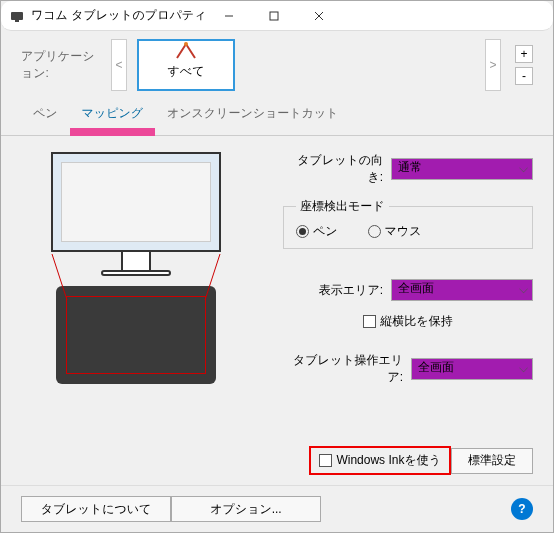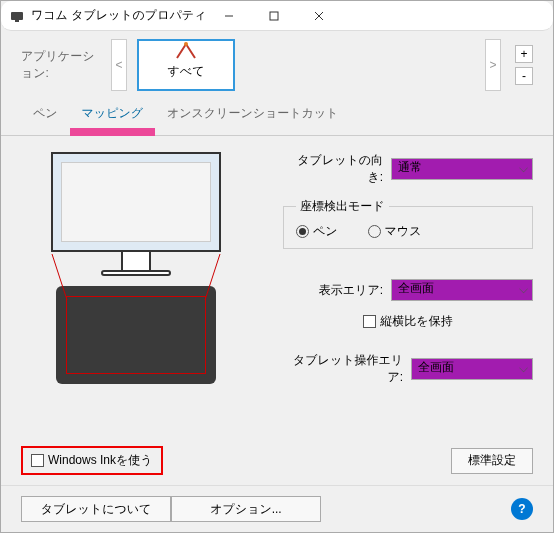--- a/index.html
+++ b/index.html
@@ -35,21 +35,21 @@
 .radios { display: flex; gap: 30px; }
 .radio { display: flex; align-items: center; gap: 4px; }
 .radio-circle { width:13px;height:13px;border:1px solid #555;border-radius:50%;display:flex;align-items:center;justify-content:center;}
 .radio-circle.checked::after{content:"";width:7px;height:7px;background:#333;border-radius:50%;}
 
 .checkbox { display:flex;align-items:center;gap:4px;}
 .cb-box { width:13px;height:13px;border:1px solid #555;background:#fff;}
 
 .btn { height: 26px; padding: 0 16px; border: 1px solid #aaa; background: #f8f8f8; display:flex;align-items:center;justify-content:center;}
 
-.bottom-in { position:absolute; bottom:10px; left:20px; right:20px; display:flex;justify-content:space-between;align-items:center;}
+.bottom-in { position:absolute; bottom:10px; left:20px; right:20px; display:flex;justify-content:flex-end;align-items:center;}
 .highlight { border: 2px solid #e00; padding: 4px 8px; }
 
 .footer { display: flex; align-items:center; padding: 10px 20px; border-top:1px solid #ddd;}
 .help { width:22px;height:22px;border-radius:50%;background:#0078d4;color:#fff;display:flex;align-items:center;justify-content:center;margin-left:auto;font-weight:bold;}
 
 
 .monitor { width: 170px; }
 .screen { width: 170px; height: 100px; border: 2px solid #333; background: #dfeaf4; position:relative;}
 .screen-inner{position:absolute;inset:8px;background:#f4f4f4;border:1px solid #ccc;}
 .stand { width: 30px; height: 18px; background: #fff; border-left:2px solid #333;border-right:2px solid #333; margin:0 auto;}

